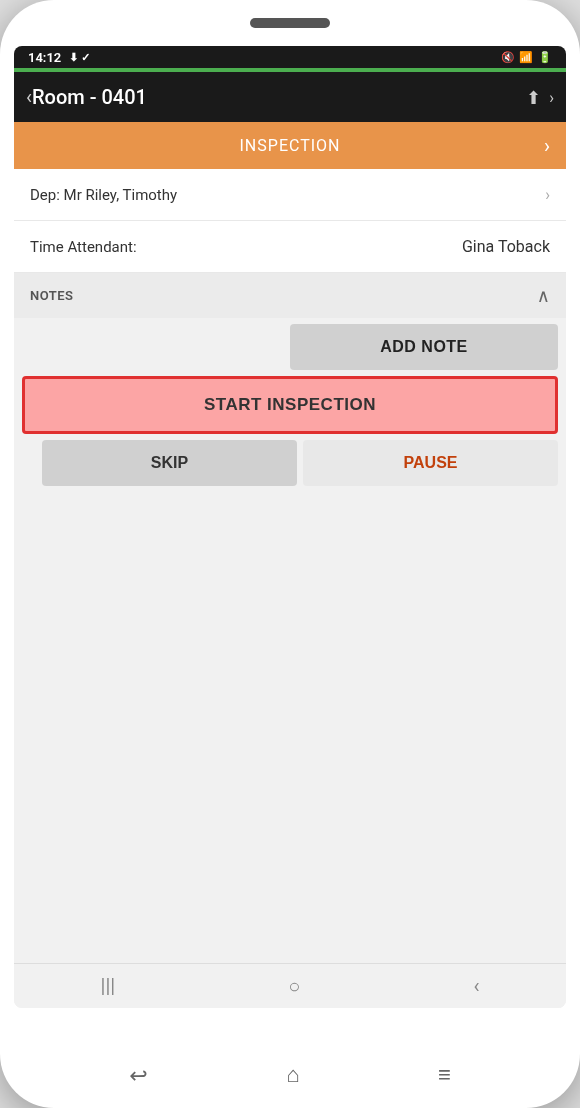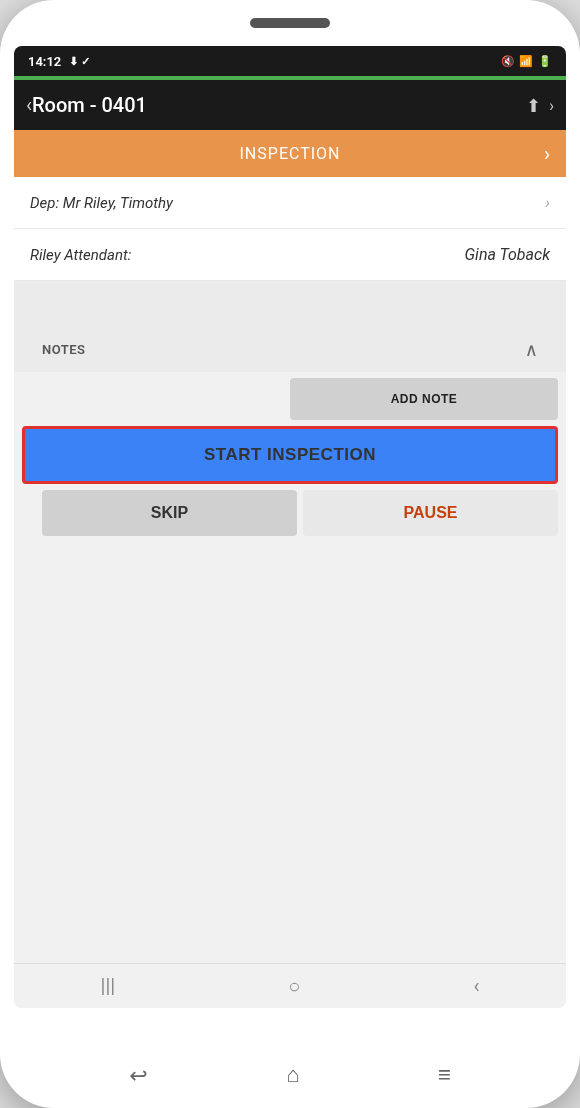--- a/index.html
+++ b/index.html
@@ -54,21 +54,21 @@
     }
 
     
     .status-bar {
       background: #1a1a1a;
       color: #fff;
       display: flex;
       justify-content: space-between;
       align-items: center;
       padding: 4px 14px;
-      height: 30px;
+      height: 22px;
       flex-shrink: 0;
     }
 
     .status-time {
       font-size: 13px;
       font-weight: 600;
       color: #fff;
       display: flex;
       align-items: center;
       gap: 4px;
@@ -158,21 +158,20 @@
       flex-shrink: 0;
     }
 
     .info-row {
       display: flex;
       align-items: flex-end;
       justify-content: space-between;
       padding: 16px 16px;
       border-bottom: 1px solid #e8e8e8;
       background: #fff;
-      font-style: italic;
     }
 
     .info-row-label {
       font-size: 15px;
       color: #333;
     }
 
     .info-row-value {
       font-size: 16px;
       color: #333;
@@ -187,23 +186,22 @@
     
     .notes-section {
       background: #ebebeb;
       flex-shrink: 0;
     }
 
     .notes-header {
       display: flex;
       align-items: center;
       justify-content: space-between;
-      padding: 12px 28px;
+      padding: 12px 16px;
       background: #ebebeb;
-      margin-top: 46px;
     }
 
     .notes-label {
       font-size: 13px;
       font-weight: 600;
       color: #555;
       letter-spacing: 0.5px;
     }
 
     .notes-chevron {
@@ -222,32 +220,32 @@
       display: flex;
       justify-content: flex-end;
       margin-bottom: 6px;
     }
 
     .btn-add-note {
       background: #d0d0d0;
       border: none;
       border-radius: 4px;
       padding: 14px 28px;
-      font-size: 12px;
+      font-size: 16px;
       font-weight: 700;
       letter-spacing: 0.5px;
       color: #222;
       cursor: pointer;
       width: 50%;
     }
 
     .btn-start-inspection {
       display: block;
       width: 100%;
-      background: #3b82f6;
+      background: #fca5a5;
       border: 3px solid #e03030;
       border-radius: 4px;
       padding: 16px;
       font-size: 17px;
       font-weight: 600;
       letter-spacing: 0.5px;
       color: #333;
       cursor: pointer;
       margin-bottom: 6px;
       text-align: center;
@@ -354,21 +352,21 @@
       <span class="inspection-banner-text">INSPECTION</span>
       <span class="inspection-banner-arrow">›</span>
     </div>
 
     <div class="info-section">
       <div class="info-row">
         <span class="info-row-label">Dep: Mr Riley, Timothy</span>
         <span class="info-row-arrow">›</span>
       </div>
       <div class="info-row">
-        <span class="info-row-label">Riley Attendant:</span>
+        <span class="info-row-label">Time Attendant:</span>
         <span class="info-row-value">Gina Toback</span>
       </div>
     </div>
 
     <div class="notes-section">
       <div class="notes-header">
         <span class="notes-label">NOTES</span>
         <span class="notes-chevron">∧</span>
       </div>
     </div>

